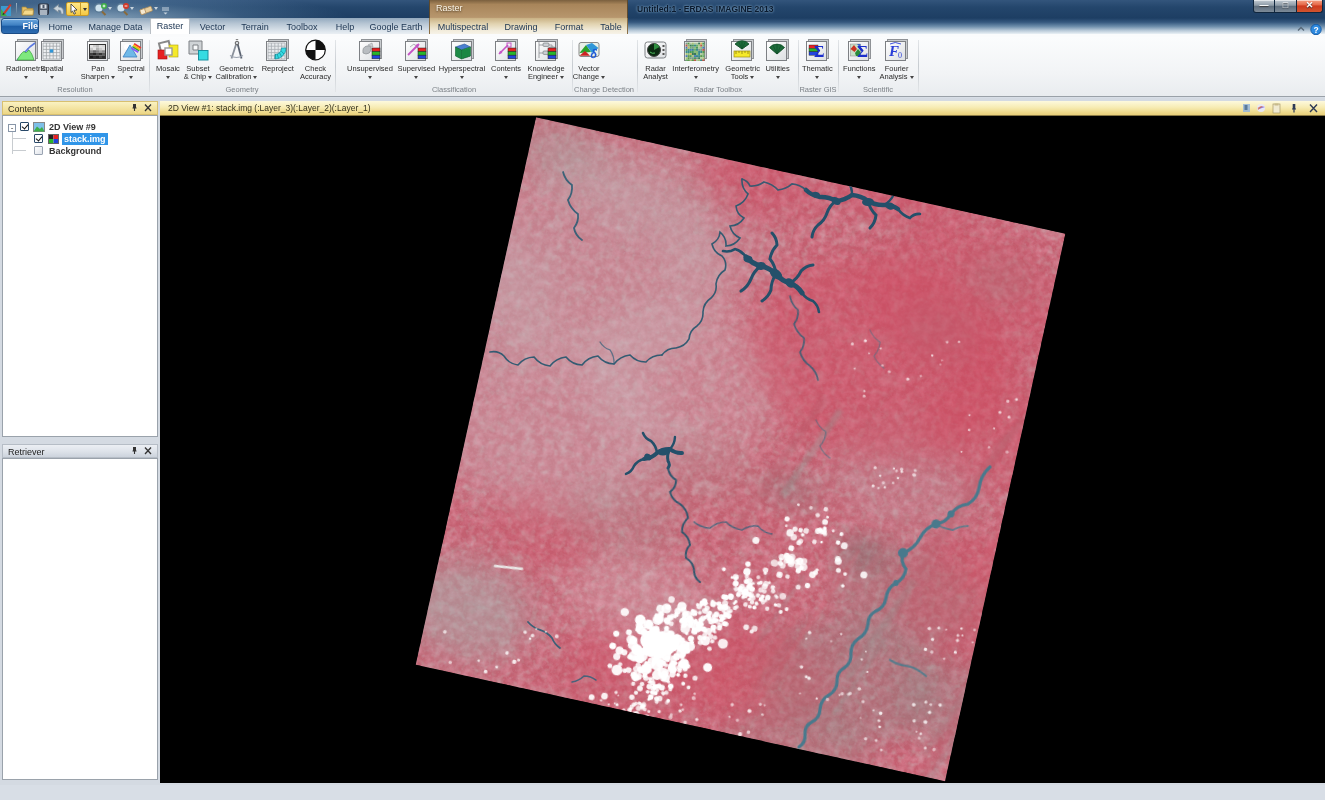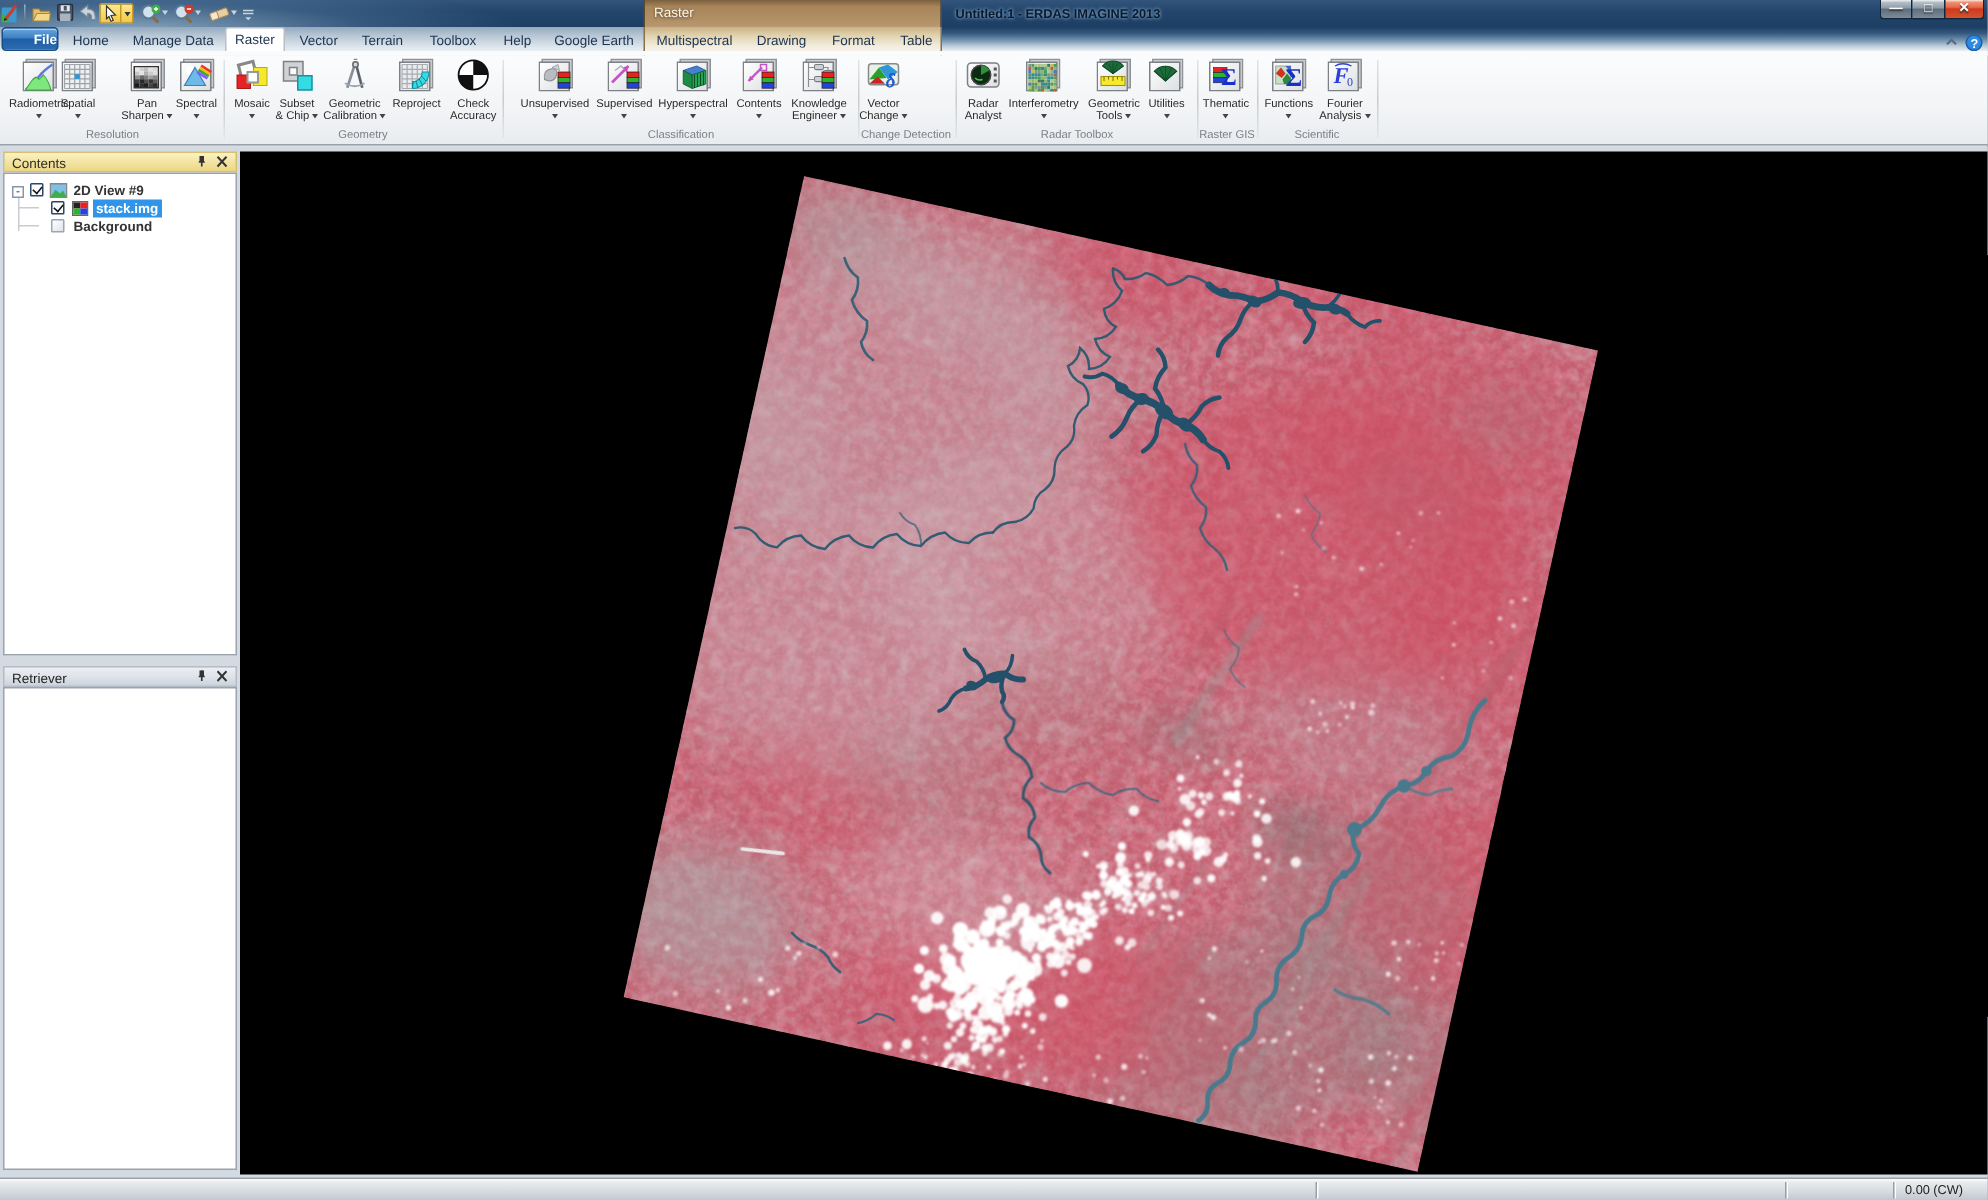--- a/index.html
+++ b/index.html
@@ -745,20 +745,35 @@
 <div class="phead" id="rhead">
         <span class="ptitle">Retriever</span>
         <span class="pbtns"><svg width="22" height="10" viewBox="0 0 22 10" xmlns="http://www.w3.org/2000/svg">
             <path d="M3.5 1 v4 M1.5 5 h4 M3.5 5 v3" stroke="#333" stroke-width="1.1" fill="none"></path>
             <rect x="2" y="1" width="3" height="4" fill="#333"></rect>
             <path d="M14 1.5 L20 8 M20 1.5 L14 8" stroke="#333" stroke-width="1.3"></path>
           </svg></span>
       </div>
 <div id="rbody"></div>
       <div id="viewer">
+<div id="vtitle">
+          <span class="vt">2D View #1: stack.img (:Layer_3)(:Layer_2)(:Layer_1)</span>
+<span id="vticons"><svg width="78" height="11" viewBox="0 0 78 11" xmlns="http://www.w3.org/2000/svg">
+<rect x="1" y="1" width="7" height="8" fill="#9ab8d8" opacity="0.9"></rect>
+              <rect x="2.5" y="2" width="3" height="5" fill="#5a7a9a"></rect>
+<circle cx="19" cy="5" r="4" fill="#e8e8f5"></circle>
+              <path d="M17 6 a4 3 0 0 1 6 -2" fill="#7a5ad0" opacity="0.8"></path>
+              <path d="M16 7 a5 3 0 0 1 5 -4" fill="#d05a3a" opacity="0.7"></path>
+<rect x="31" y="1" width="7" height="9" fill="#f0ead0" stroke="#a89a6a" stroke-width="0.7"></rect>
+              <rect x="32.5" y="0.5" width="4" height="2" fill="#c8ba8a"></rect>
+<path d="M52 1 v5 M50 6 h4 M52 6 v3.5" stroke="#2d3a56" stroke-width="1.2" fill="none"></path>
+              <rect x="50.7" y="1" width="2.6" height="5" fill="#2d3a56"></rect>
+<path d="M68 1.5 L75 9 M75 1.5 L68 9" stroke="#2d3a56" stroke-width="1.4"></path>
+</svg></span>
+        </div>
 <svg id="satsvg" width="1165" height="666" viewBox="0 0 1165 666" style="position:absolute;left:0;top:16px" xmlns="http://www.w3.org/2000/svg">
 <defs>
 <filter id="softblur" x="-20%" y="-20%" width="140%" height="140%">
               <feGaussianBlur stdDeviation="0.7"></feGaussianBlur>
             </filter>
 <filter id="blur18" x="-40%" y="-40%" width="180%" height="180%">
               <feGaussianBlur stdDeviation="18"></feGaussianBlur>
             </filter>
 <filter id="blur12" x="-40%" y="-40%" width="180%" height="180%">
               <feGaussianBlur stdDeviation="12"></feGaussianBlur>
@@ -1667,18 +1682,12 @@
                 <circle cx="-22.7" cy="255.6" r="1.4" opacity="0.69"></circle>
                 <circle cx="15.3" cy="273.1" r="1.7" opacity="0.79"></circle>
                 <circle cx="-2.9" cy="268.3" r="1.6" opacity="0.8"></circle>
               </g>
               <line x1="-214.8" y1="166.5" x2="-187.7" y2="163.6" stroke="#eef2f0" stroke-width="2.5" stroke-linecap="round" opacity="0.9"></line>
 </g>
 </g>
 </svg>
 </div>
     </div>
-    <div id="status">
-<div class="ssep" style="left:877px"></div>
-      <div class="ssep" style="left:1190px"></div>
-      <div class="ssep" style="left:1262px"></div>
-<div id="stext">0.00 (CW)</div>
-    </div>
   </div>
 </body></html>

